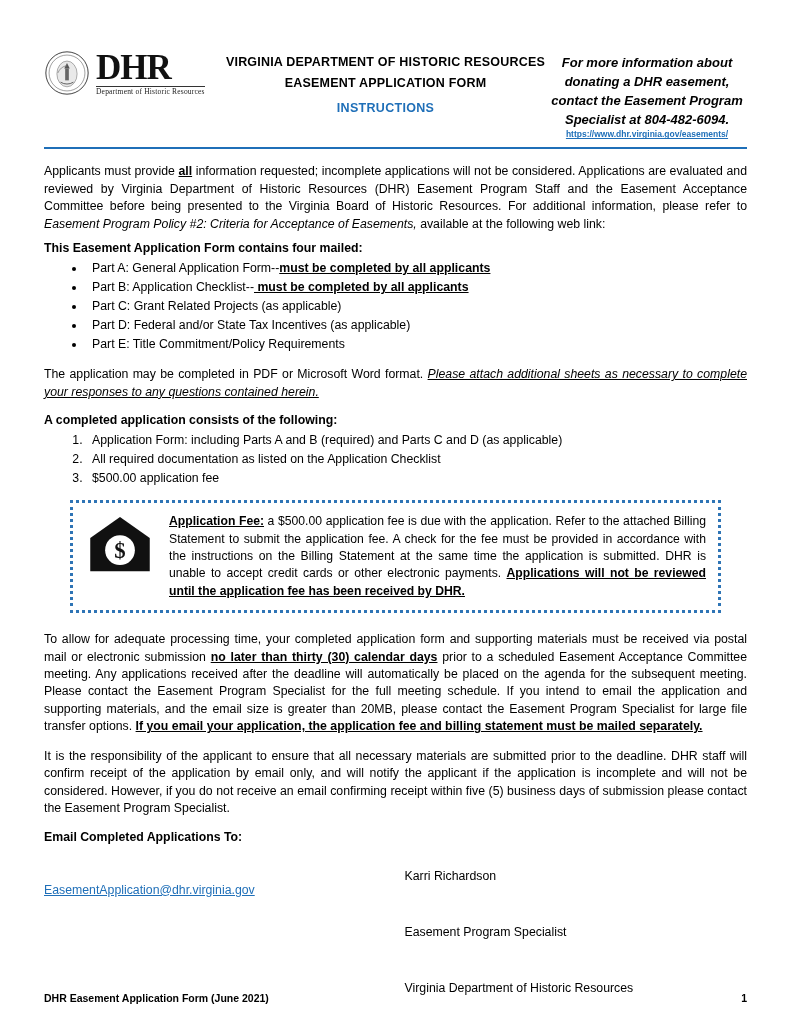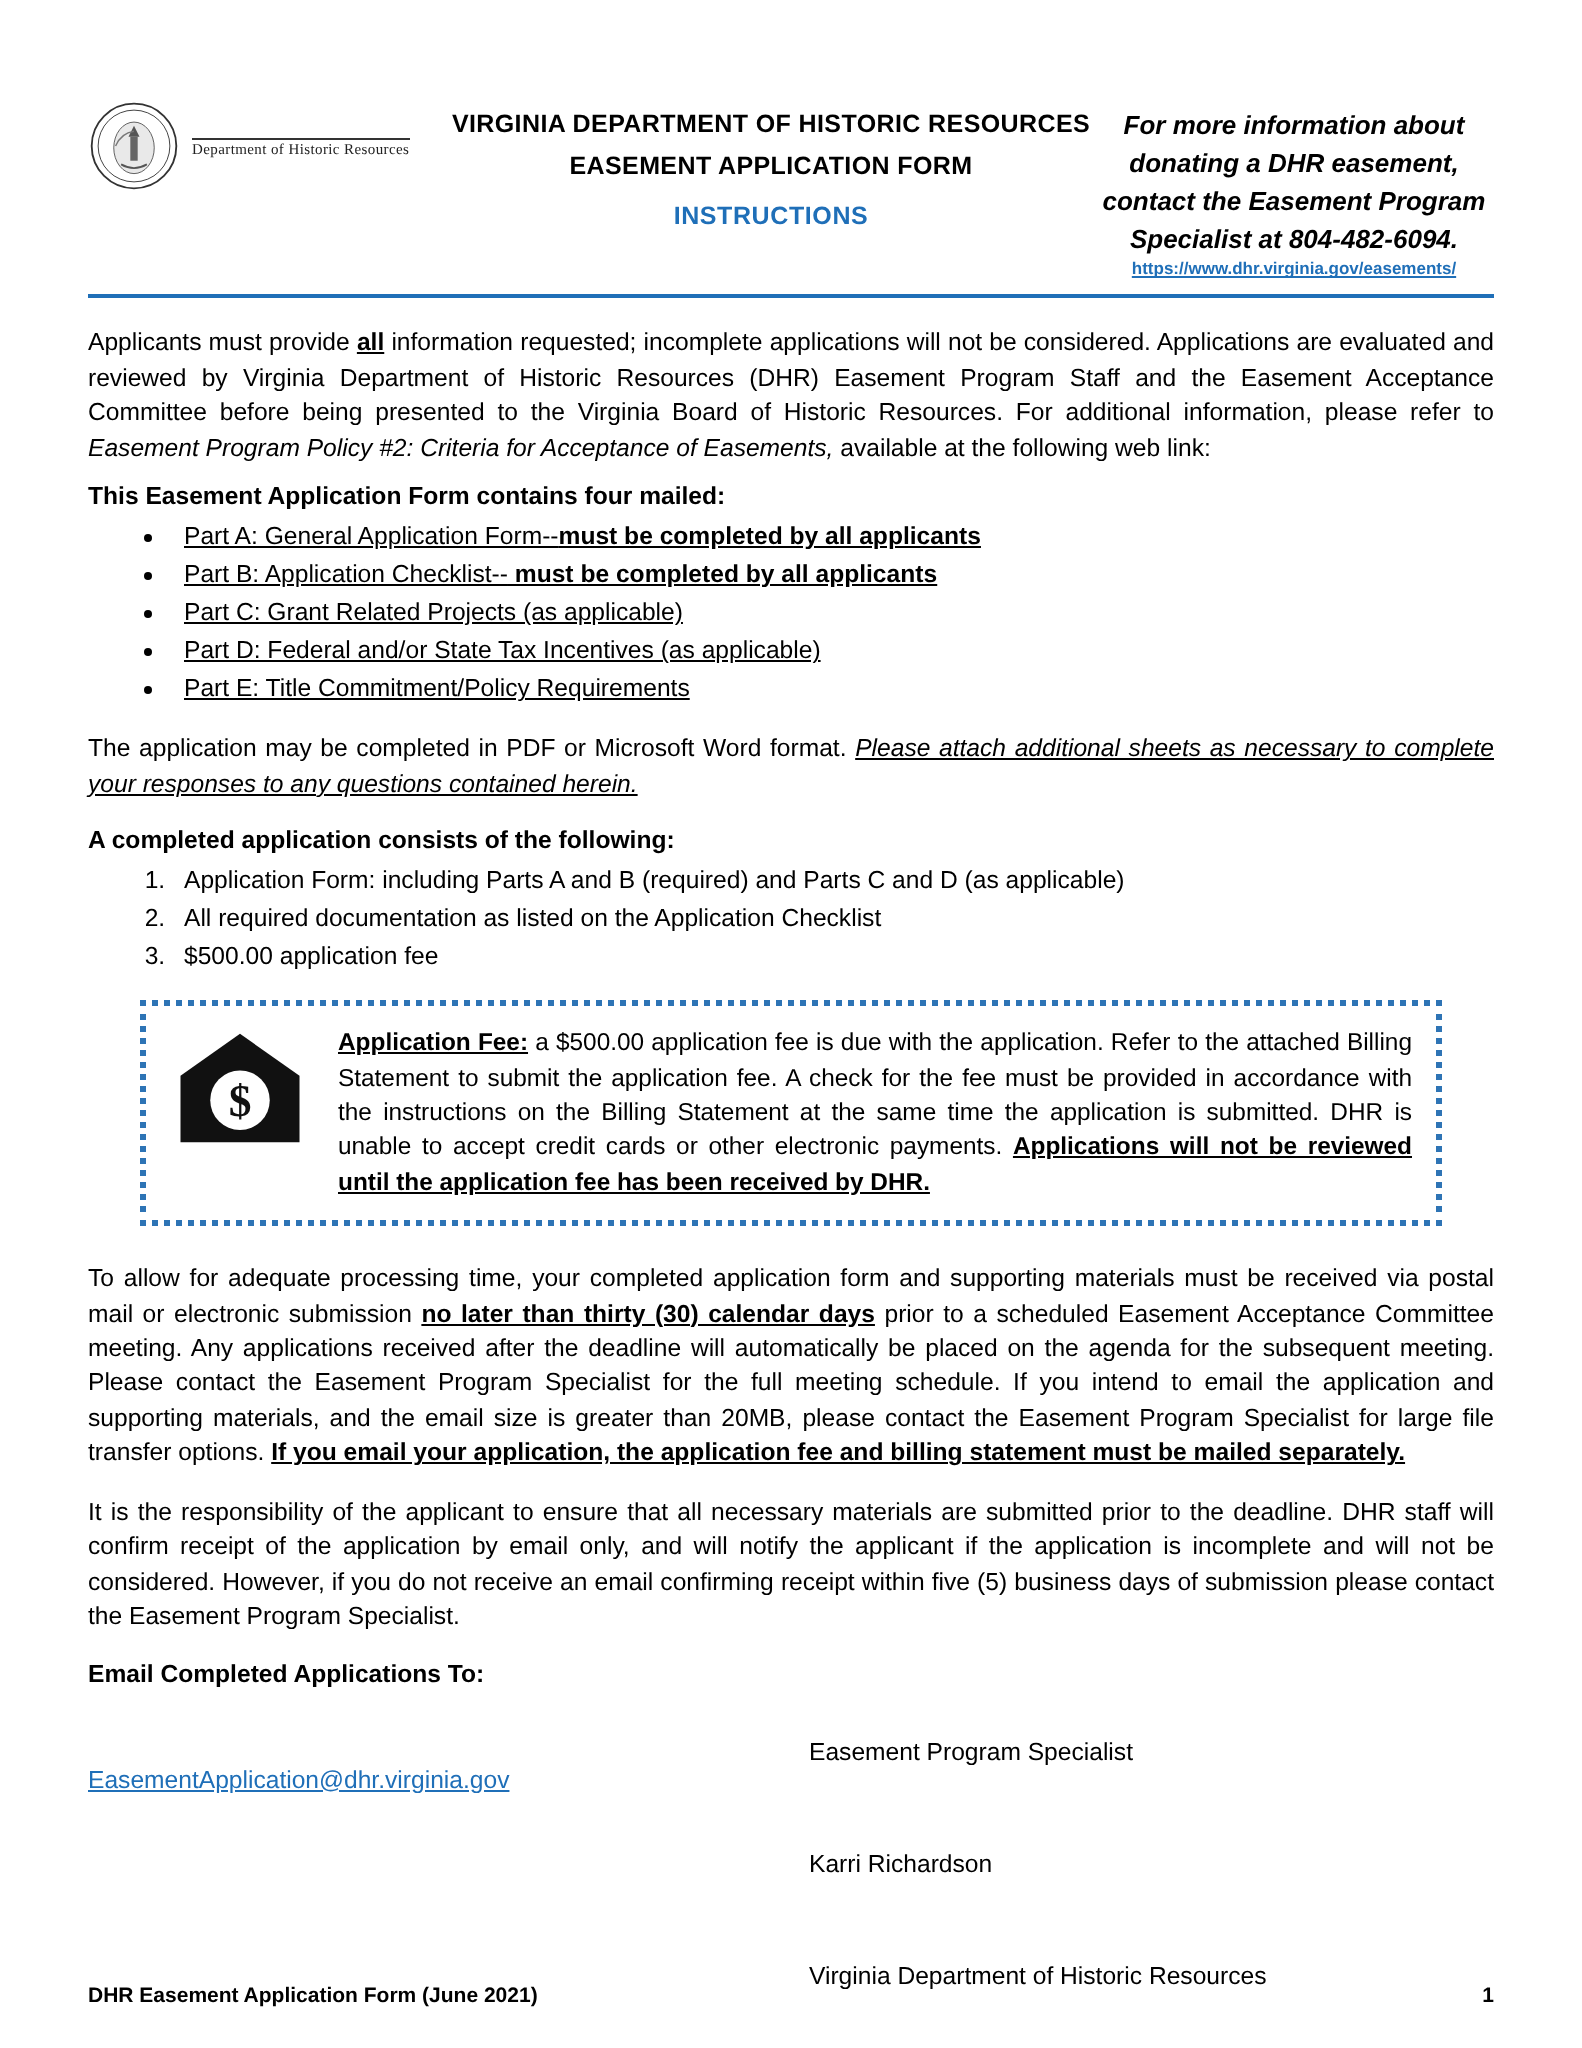--- a/index.html
+++ b/index.html
@@ -130,21 +130,21 @@
 
   ul.bullets, ol.numbers {
     margin: 0 0 12px 0;
     padding-left: 42px;
   }
   ul.bullets li, ol.numbers li {
     font-size: 12.3px;
     line-height: 1.55;
     padding-left: 6px;
   }
-  ul.bullets li { list-style: disc; text-decoration: underline; }
+  ul.bullets li { list-style: disc; }
   ol.numbers li { list-style: decimal; }
 
   
   .fee-box {
     border: 3px dotted #2e74b5;
     margin: 8px 26px 18px 26px;
     padding: 10px 12px 10px 12px;
     display: flex;
     gap: 14px;
     align-items: flex-start;
@@ -207,20 +207,21 @@
       <svg class="seal" viewBox="0 0 100 100">
         <circle cx="50" cy="50" r="46" fill="none" stroke="#333" stroke-width="2"></circle>
         <circle cx="50" cy="50" r="39" fill="none" stroke="#333" stroke-width="1"></circle>
         <ellipse cx="50" cy="52" rx="22" ry="28" fill="#e9e9e9" stroke="#555" stroke-width="1"></ellipse>
         <path d="M50 28 L44 40 L56 40 Z" fill="#555"></path>
         <rect x="46" y="40" width="8" height="26" fill="#666"></rect>
         <path d="M36 70 Q50 78 64 70" fill="none" stroke="#555" stroke-width="2"></path>
         <path d="M30 50 q6 -14 20 -16" fill="none" stroke="#777" stroke-width="1.5"></path>
       </svg>
       <div class="dhr-wordmark">
+        <div class="dhr-big">DHR</div>
         <div class="dhr-sub">Department of Historic Resources</div>
       </div>
     </div>
 
     <div class="header-center">
       <div class="line1">VIRGINIA DEPARTMENT OF HISTORIC RESOURCES</div>
       <div class="line2">EASEMENT APPLICATION FORM</div>
       <div class="line3">INSTRUCTIONS</div>
     </div>
 
@@ -264,22 +265,22 @@
   <p class="para"><span>To allow for adequate processing time, your completed application form and supporting materials must be received via postal mail or electronic submission </span><span class="bu">no later than thirty (30) calendar days</span><span> prior to a scheduled Easement Acceptance Committee meeting. Any applications received after the deadline will automatically be placed on the agenda for the subsequent meeting. Please contact the Easement Program Specialist for the full meeting schedule. If you intend to email the application and supporting materials, and the email size is greater than 20MB, please contact the Easement Program Specialist for large file transfer options. </span><span class="bu">If you email your application, the application fee and billing statement must be mailed separately.</span></p>
 
   <p class="para">It is the responsibility of the applicant to ensure that all necessary materials are submitted prior to the deadline. DHR staff will confirm receipt of the application by email only, and will notify the applicant if the application is incomplete and will not be considered. However, if you do not receive an email confirming receipt within five (5) business days of submission please contact the Easement Program Specialist.</p>
 
   <div class="contacts">
     <div class="contact-col">
       <div class="contact-title">Email Completed Applications To:</div>
       <div class="contact-line"><span class="contact-mail">EasementApplication@dhr.virginia.gov</span></div>
     </div>
     <div class="contact-col right">
+      <div class="contact-line">Karri Richardson</div>
       <div class="contact-line">Easement Program Specialist</div>
-      <div class="contact-line">Karri Richardson</div>
       <div class="contact-line">Virginia Department of Historic Resources</div>
       <div class="contact-line">2801 Kensington Avenue</div>
       <div class="contact-line">Richmond, Virginia 23221</div>
       <div class="contact-line"><span class="contact-mail">karri.richardson@dhr.virginia.gov</span></div>
       <div class="contact-line">804-482-6094</div>
     </div>
   </div>
 
   <div class="footer">
     <div>DHR Easement Application Form (June 2021)</div>

